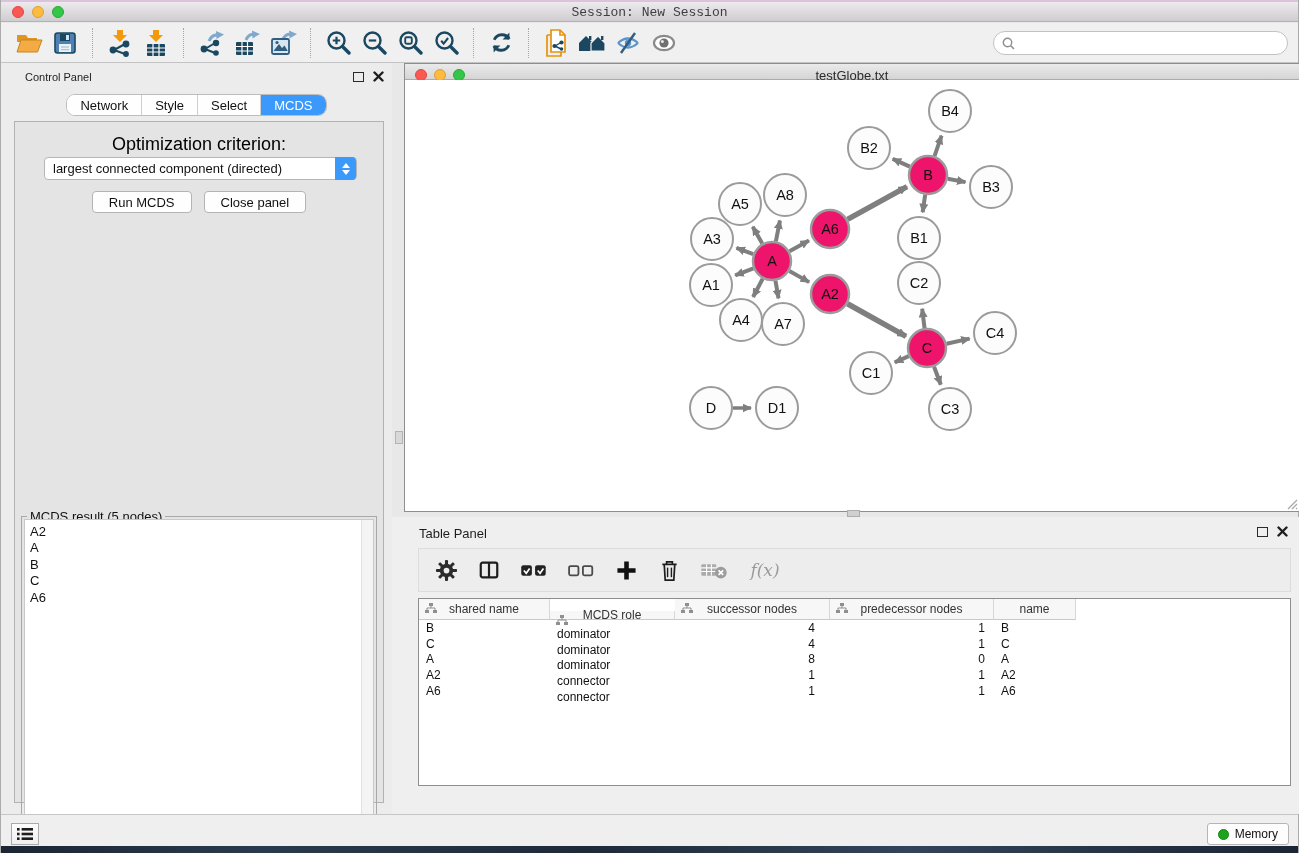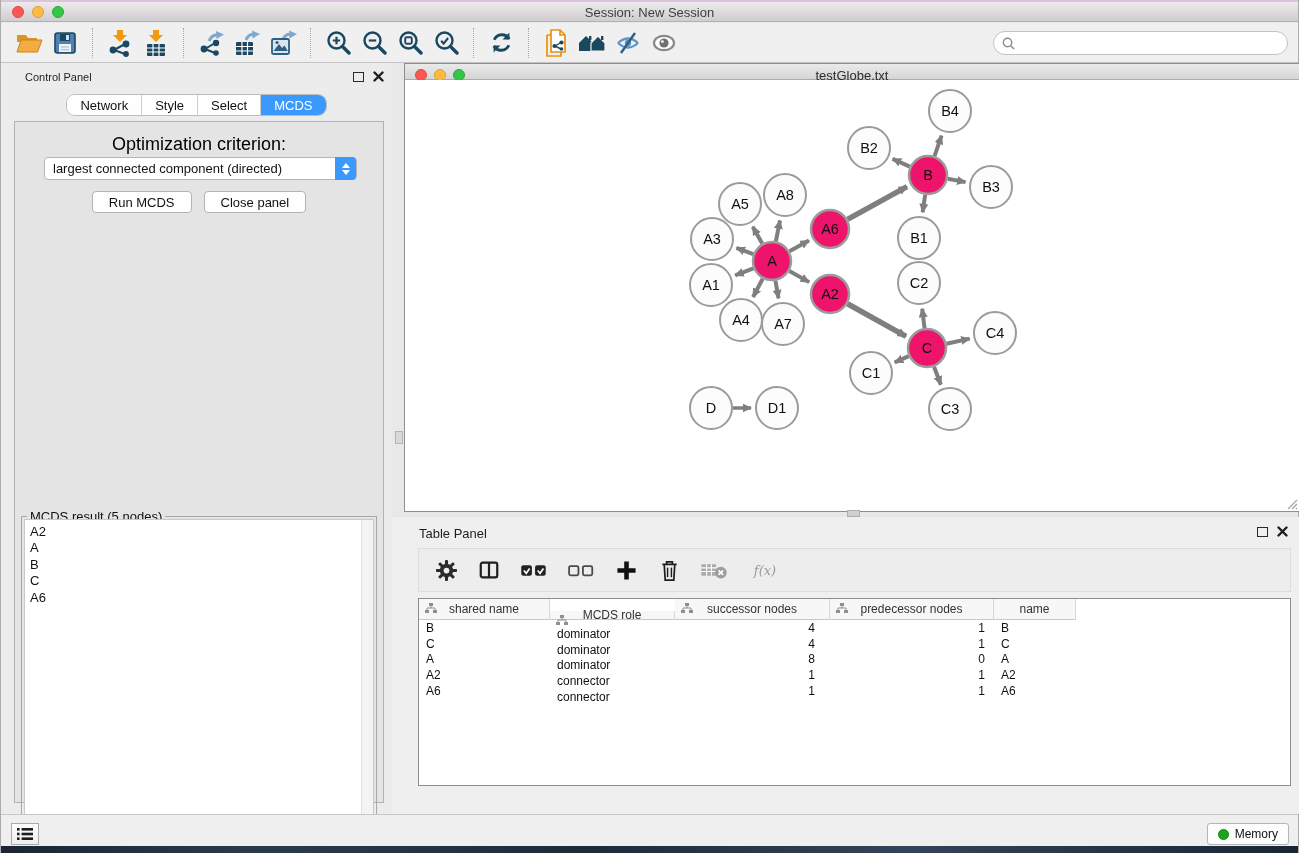--- a/index.html
+++ b/index.html
@@ -2,21 +2,21 @@
 <html><head>
 <meta charset="utf-8">
 <style>
   * { margin:0; padding:0; box-sizing:border-box; }
   html,body { width:1299px; height:853px; }
   body { font-family:"Liberation Sans","DejaVu Sans",sans-serif; background:#E8E8E8; position:relative; overflow:hidden; }
   .app { position:absolute; inset:0; border-left:1px solid #ABABAB; border-right:1px solid #ABABAB; }
 
   
   .titlebar { position:absolute; left:0; top:0; width:100%; height:22px;
-    background:linear-gradient(#ECEAEC,#CFCDCF); border-top:2px solid #DDC2DB; border-bottom:1px solid #B3B1B3; }
+    background:linear-gradient(#ECEAEC,#CFCDCF); border-top:2px solid #DDC2DB; border-bottom:1px solid #B3B1B3;font-family:Liberation Mono, monospace; }
   .titlebar .title { position:absolute; width:100%; text-align:center; top:3px; font-size:13px; color:#3E3E3E; }
   .lights { position:absolute; left:11px; top:4px; display:flex; gap:8px; }
   .light { width:12px; height:12px; border-radius:50%; }
   .light.red { background:#FC5753; border:1px solid #DF4744; }
   .light.yellow { background:#FDBC40; border:1px solid #DEA032; }
   .light.green { background:#33C748; border:1px solid #2AA834; }
 
   
   .toolbar { position:absolute; left:0; top:23px; width:100%; height:40px; background:#F0F0F0;
     border-bottom:1px solid #C3C3C3; display:flex; align-items:center; padding-left:10px; }
@@ -68,21 +68,21 @@
   .nw-canvas { position:relative; width:894px; height:423px; background:#FFF; overflow:hidden; }
   .resize-grip { position:absolute; right:1px; bottom:1px; }
 
   
   .table-panel { position:absolute; left:391px; top:517px; width:908px; height:297px; background:#EFEFEF; }
   .tp-title { position:absolute; left:27px; top:9px; font-size:13px; color:#1E1E1E; }
   .tp-controls { position:absolute; right:12px; top:9px; display:flex; gap:9px; align-items:center; }
   .tp-toolbar { position:absolute; left:26px; top:31px; width:873px; height:44px; background:#EDEDED;
     border:1px solid #DCDCDC; display:flex; align-items:center; gap:17px; padding-left:14px; }
   .tp-toolbar .tbtn { width:26px; }
-  .fx { font-family:"DejaVu Serif","Liberation Serif",serif; font-style:italic; font-size:13px; color:#9A9A9A; }
+  .fx { font-family:"DejaVu Serif","Liberation Serif",serif; font-style:italic; font-size:17px; color:#9A9A9A; }
   .dtable { position:absolute; left:26px; top:81px; width:873px; height:188px; background:#FFF; border:1px solid #8E8E8E; overflow:hidden; }
   .thead { display:flex; height:21px; }
   .hcell { position:relative; background:#F7F7F7; border-right:1px solid #D8D8D8; border-bottom:1px solid #C9C9C9;
     display:flex; align-items:center; justify-content:center; font-size:12px; color:#333; }
   .hcell .treeicon { position:absolute; left:6px; top:4px; }
   .trow { display:flex; height:15.7px; align-items:center; }
   .tcell { font-size:12px; color:#111; overflow:hidden; white-space:nowrap; }
   .w0 { width:131px; } .w1 { width:125px;margin-top:12px; } .w2 { width:155px; } .w3 { width:164px; } .w4 { width:82px; }
   .al { padding-left:7px; text-align:left; }
   .ar2 { padding-right:15px; text-align:right; }

